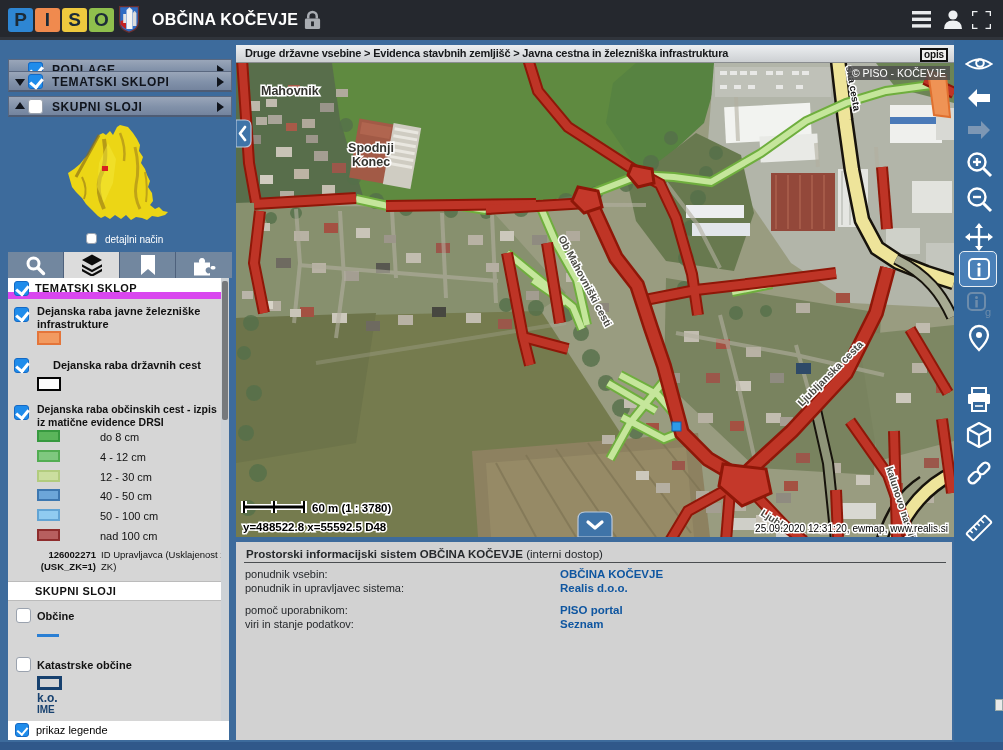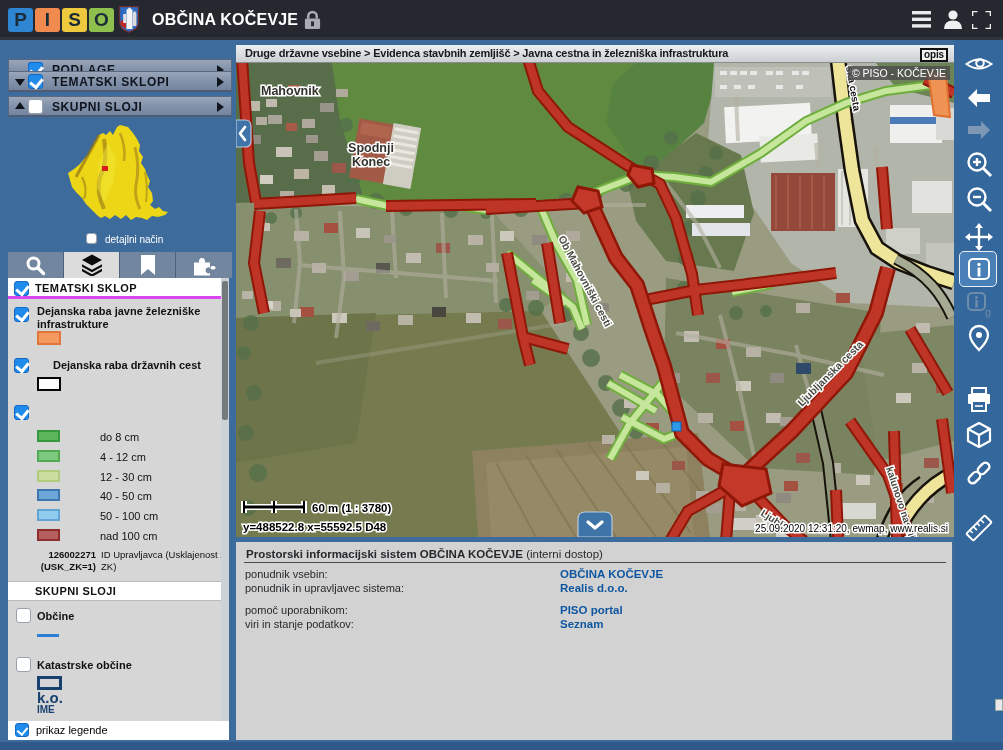--- a/index.html
+++ b/index.html
@@ -154,34 +154,35 @@
     <div class="tab">
         <svg width="24" height="21" viewBox="0 0 24 21">
           <path d="M2 7.5 h5.2 a3.1 3.1 0 1 1 5.6 0 H18 v5 a3.1 3.1 0 1 0 0 5.6 V20.5 H2 Z" fill="#fff"></path>
           <rect x="18.5" y="11" width="5" height="3.5" rx="1.7" fill="#fff"></rect>
         </svg>
       </div>
   </div>
 
   <div id="panel">
 
-    <div class="whiterow" style="position:absolute;left:0;top:0;width:221px;height:21px;border-bottom:3px solid #d946ef;">
+    <div class="whiterow" style="position:absolute;left:0;top:0;width:221px;height:21px;border-bottom:7px solid #d946ef;">
       <span class="cb on" style="position:absolute;left:6px;top:3px;"></span>
       <span style="position:absolute;left:27px;top:4px;font-weight:bold;letter-spacing:0.4px;">TEMATSKI SKLOP</span>
     </div>
 
     <span class="cb on" style="position:absolute;left:6px;top:29px;"></span>
     <div style="position:absolute;left:29px;top:27px;width:185px;font-weight:bold;line-height:13px;">Dejanska raba javne železniške infrastrukture</div>
     <span class="sw" style="position:absolute;left:29px;top:53px;width:24px;height:14px;background:#f29a60;border-color:#e4753a;"></span>
 
     <span class="cb on" style="position:absolute;left:6px;top:80px;"></span>
     <div style="position:absolute;left:29px;top:81px;width:185px;font-weight:bold;padding-left:16px;">Dejanska raba državnih cest</div>
     <span class="sw" style="position:absolute;left:29px;top:99px;width:24px;height:14px;background:#fdfdfd;border-color:#050505;"></span>
 
     <span class="cb on" style="position:absolute;left:6px;top:127px;"></span>
+    <div style="position:absolute;left:29px;top:125px;width:195px;font-weight:bold;line-height:13px;white-space:nowrap;font-size:10.5px;">Dejanska raba občinskih cest - izpis<br>iz matične evidence DRSI</div>
     <span class="sw" style="position:absolute;left:29px;top:152px;width:23px;height:12px;background:#5bb55b;border-color:#37993f;"></span>
     <span style="position:absolute;left:92px;top:153px;">do 8 cm</span>
     <span class="sw" style="position:absolute;left:29px;top:172px;width:23px;height:12px;background:#7fc87f;border-color:#52ad52;"></span>
     <span style="position:absolute;left:92px;top:173px;">4 - 12 cm</span>
     <span class="sw" style="position:absolute;left:29px;top:192px;width:23px;height:12px;background:#cbde9f;border-color:#b2cc7e;"></span>
     <span style="position:absolute;left:92px;top:193px;">12 - 30 cm</span>
     <span class="sw" style="position:absolute;left:29px;top:211px;width:23px;height:12px;background:#6ca6d9;border-color:#3d77b0;"></span>
     <span style="position:absolute;left:92px;top:212px;">40 - 50 cm</span>
     <span class="sw" style="position:absolute;left:29px;top:231px;width:23px;height:12px;background:#90cbf0;border-color:#62a4d4;"></span>
     <span style="position:absolute;left:92px;top:232px;">50 - 100 cm</span>
@@ -195,21 +196,21 @@
       <span style="position:absolute;left:27px;top:3px;font-weight:bold;letter-spacing:0.4px;">SKUPNI SLOJI</span>
     </div>
 
     <span class="cb" style="position:absolute;left:8px;top:330px;"></span>
     <div style="position:absolute;left:29px;top:332px;font-weight:bold;">Občine</div>
     <div style="position:absolute;left:29px;top:356px;width:22px;height:3px;background:#2a7fd4;"></div>
 
     <span class="cb" style="position:absolute;left:8px;top:379px;"></span>
     <div style="position:absolute;left:29px;top:381px;font-weight:bold;">Katastrske občine</div>
     <span style="position:absolute;left:29px;top:398px;width:25px;height:14px;border:3px solid #17416f;display:inline-block;"></span>
-    <div style="position:absolute;left:29px;top:416px;font-weight:bold;color:#17416f;font-size:15px;line-height:8px;">k.o.</div>
+    <div style="position:absolute;left:29px;top:416px;font-weight:bold;color:#17416f;font-size:12px;line-height:8px;">k.o.</div>
     <div style="position:absolute;left:29px;top:426px;font-weight:bold;color:#17416f;font-size:10px;">IME</div>
   </div>
   <div id="pscroll"></div>
   <div id="pthumb"></div>
 
   <div id="prikaz">
     <span class="cb on cbs" style="position:absolute;left:7px;top:2px;width:14px;height:14px;"></span>
     <span style="position:absolute;left:28px;top:3px;">prikaz legende</span>
   </div>
 </div>

